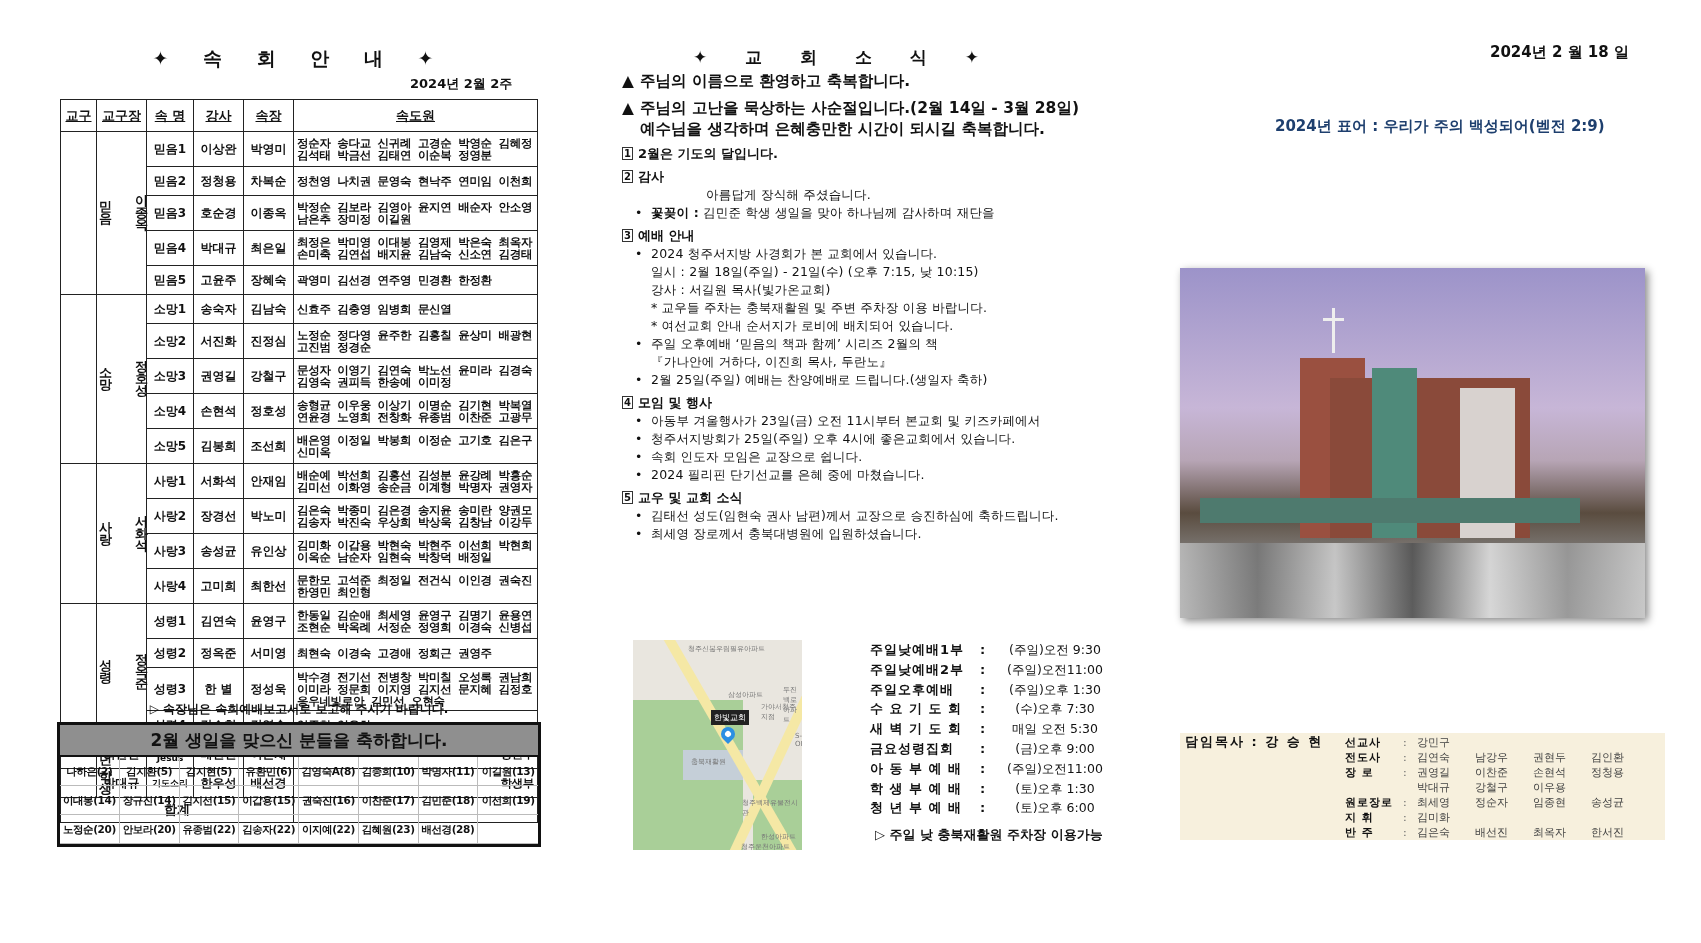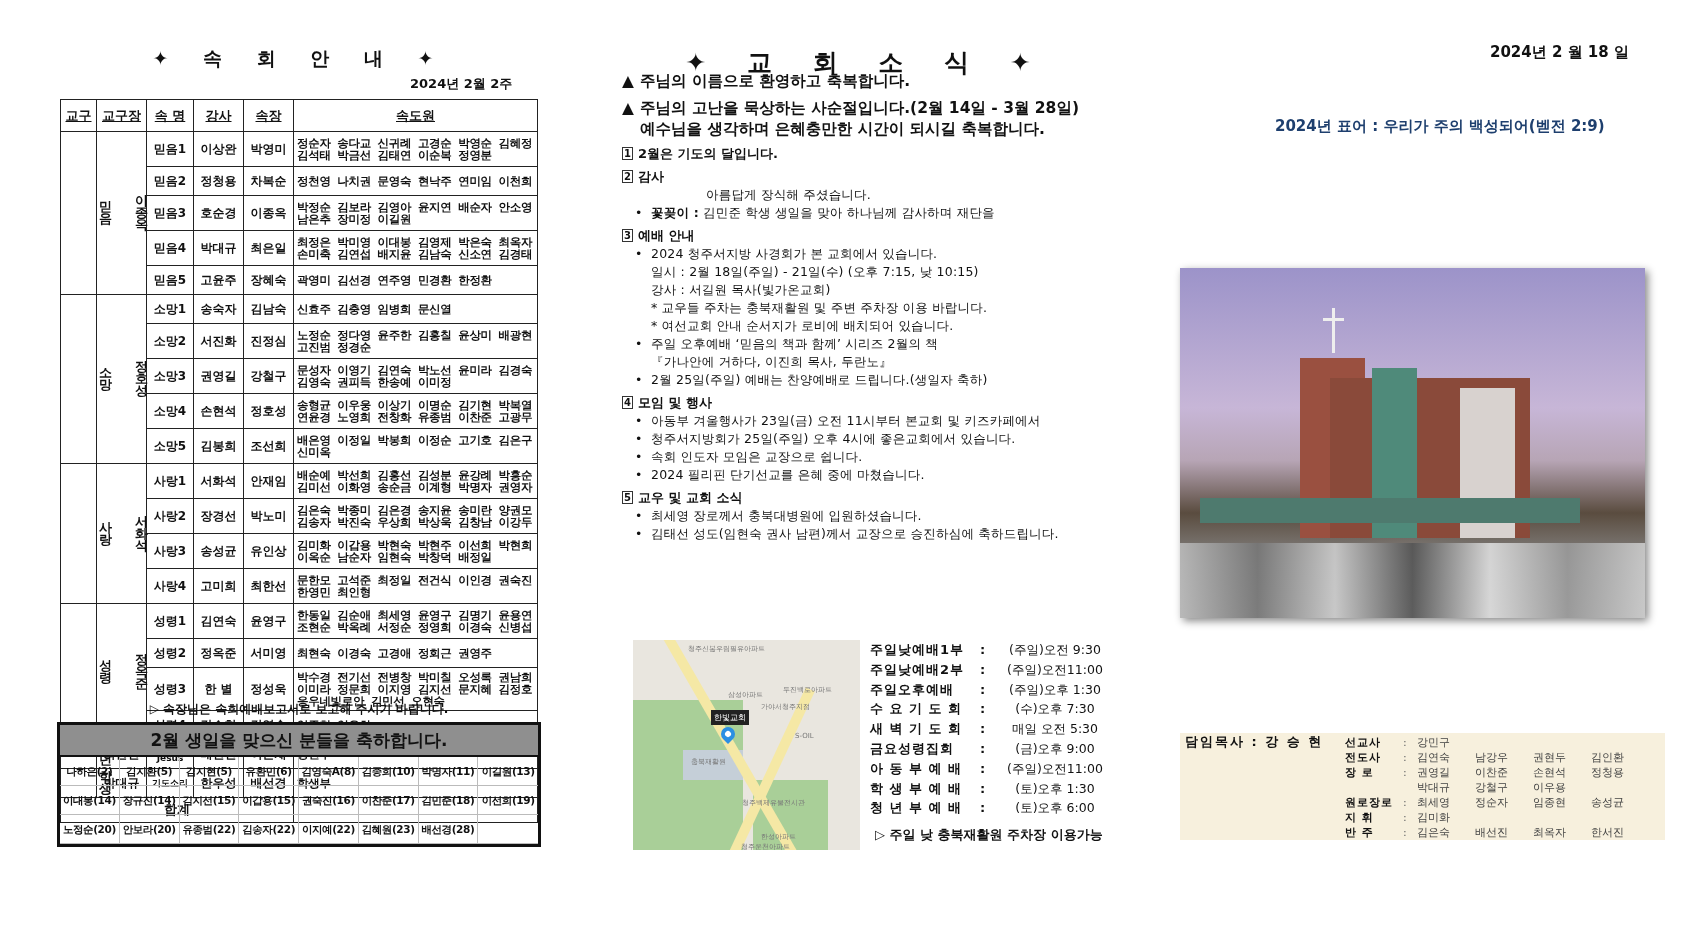--- a/index.html
+++ b/index.html
@@ -7,49 +7,49 @@
          font-family:"DejaVu Sans", "Liberation Sans", sans-serif; color:#111; }
   .abs { position:absolute; }
 
   
   .left-title { left:60px; top:46px; width:480px; text-align:center; font-size:19px; font-weight:bold; letter-spacing:14px; }
   .left-week { left:410px; top:75px; font-size:13px; font-weight:bold; }
   table.cell-table { position:absolute; left:60px; top:99px; width:478px; border-collapse:collapse; table-layout:fixed; }
   .cell-table td, .cell-table th { border:1.5px solid #222; font-size:12px; font-weight:bold; text-align:center; padding:0; line-height:12px; }
   .cell-table th { height:31px; font-size:13px;text-decoration:underline; }
   .cell-table td.members { text-align:left; padding:2px 3px; font-size:11.5px; letter-spacing:-0.3px; word-spacing:3px; }
-  .cell-table td.members.center { text-align:left; }
+  .cell-table td.members.center { text-align:right; }
   .cell-table td.group { font-size:13px;padding-left:38px; }
   .cell-table tr.r1 td { height:24px; }
   .cell-table tr.r2 td { height:30px; }
   .cell-table tr.r3 td { height:38px; }
   .cell-table .tiny { font-size:9px; line-height:9px; }
   .cell-note { left:60px; top:701px; width:478px; text-align:center; font-size:12px; font-weight:bold; }
 
   .bday { left:57px; top:722px; width:478px; border:3px solid #111; }
   .bday-head { background:#8f8f8f; text-align:center; font-size:17px; font-weight:bold; height:30px; line-height:30px; border-bottom:2px solid #111; }
   .bday-grid { display:grid; grid-template-columns:repeat(8, 1fr); }
   .bday-grid div { height:28px; line-height:28px; font-size:10.5px; font-weight:bold; text-align:center; border-right:1px solid #bbb; border-bottom:1px solid #bbb; white-space:nowrap; letter-spacing:-0.4px; }
   .bday-grid div:nth-child(8n) { border-right:none; }
 
   
-  .mid-title { left:626px; top:46px; width:480px; text-align:center; font-size:25px; font-weight:bold; letter-spacing:16px; }
+  .mid-title { left:604px; top:46px; width:480px; text-align:center; font-size:17px; font-weight:bold; letter-spacing:16px; }
   .mid-body { left:622px; top:70px; width:500px; }
   .hl { font-size:15.5px; font-weight:bold; line-height:21px; margin-bottom:2px; }
   .hl .tri { display:inline-block; width:18px; }
   .hl-sub { padding-left:18px; }
   .sec { font-size:13px; font-weight:bold; margin-top:4px; line-height:19px; }
   .sec .num { font-size:10px; border:1px solid #333; padding:0 1px; margin-right:5px; vertical-align:1px; }
   .bul { font-size:12.5px; line-height:18px; padding-left:29px; position:relative; letter-spacing:0.2px; }
   .bul::before { content:"•"; position:absolute; left:13px; top:0; }
   .bul .strong { font-weight:bold; }
   .bul.nobul::before { content:""; }
   .indent2 { padding-left:84px; }
 
-  .map { left:633px; top:640px; width:227px; height:210px; background:#e9e6df; overflow:hidden; }
+  .map { left:633px; top:640px; width:169px; height:210px; background:#e9e6df; overflow:hidden; }
   .map .green1 { position:absolute; left:0; top:60px; width:110px; height:150px; background:#a9cf98; }
   .map .green2 { position:absolute; left:120px; top:140px; width:75px; height:70px; background:#a9cf98; }
   .map .lake { position:absolute; left:50px; top:110px; width:60px; height:30px; background:#c5cfd8; }
   .map .road1 { position:absolute; left:95px; top:-20px; width:10px; height:260px; background:#f5e8a5; transform:rotate(-30deg); }
   .map .road2 { position:absolute; left:130px; top:40px; width:10px; height:200px; background:#f5e8a5; transform:rotate(25deg); }
   .map .label { position:absolute; left:78px; top:70px; background:#222; color:#fff; font-size:8px; padding:2px 3px; }
   .map .pin { position:absolute; left:88px; top:87px; width:14px; height:14px; background:#2b8fe3; border-radius:50% 50% 50% 0; transform:rotate(-45deg); }
   .map .pin::after { content:""; position:absolute; left:4px; top:4px; width:6px; height:6px; background:#fff; border-radius:50%; }
   .map .t { position:absolute; font-size:7px; color:#777; }
 
@@ -307,22 +307,22 @@
   <div class="bul nobul">『가나안에 거하다, 이진희 목사, 두란노』</div>
   <div class="bul">2월 25일(주일) 예배는 찬양예배로 드립니다.(생일자 축하)</div>
 
   <div class="sec"><span class="num">4</span><span>모임 및 행사</span></div>
   <div class="bul">아동부 겨울행사가 23일(금) 오전 11시부터 본교회 및 키즈카페에서</div>
   <div class="bul">청주서지방회가 25일(주일) 오후 4시에 좋은교회에서 있습니다.</div>
   <div class="bul">속회 인도자 모임은 교장으로 쉽니다.</div>
   <div class="bul">2024 필리핀 단기선교를 은혜 중에 마쳤습니다.</div>
 
   <div class="sec"><span class="num">5</span><span>교우 및 교회 소식</span></div>
+  <div class="bul">김태선 성도(임현숙 권사 남편)께서 교장으로 승진하심에 축하드립니다.</div>
   <div class="bul">최세영 장로께서 충북대병원에 입원하셨습니다.</div>
-  <div class="bul">김태선 성도(임현숙 권사 남편)께서 교장으로 승진하심에 축하드립니다.</div>
 </div>
 
 <div class="abs map">
   <div class="green1"></div>
   <div class="green2"></div>
   <div class="lake"></div>
   <div class="road1"></div>
   <div class="road2"></div>
   <div class="t" style="left:55px;top:4px">청주신봉우림필유아파트</div>
   <div class="t" style="left:95px;top:50px">삼성아파트</div>

